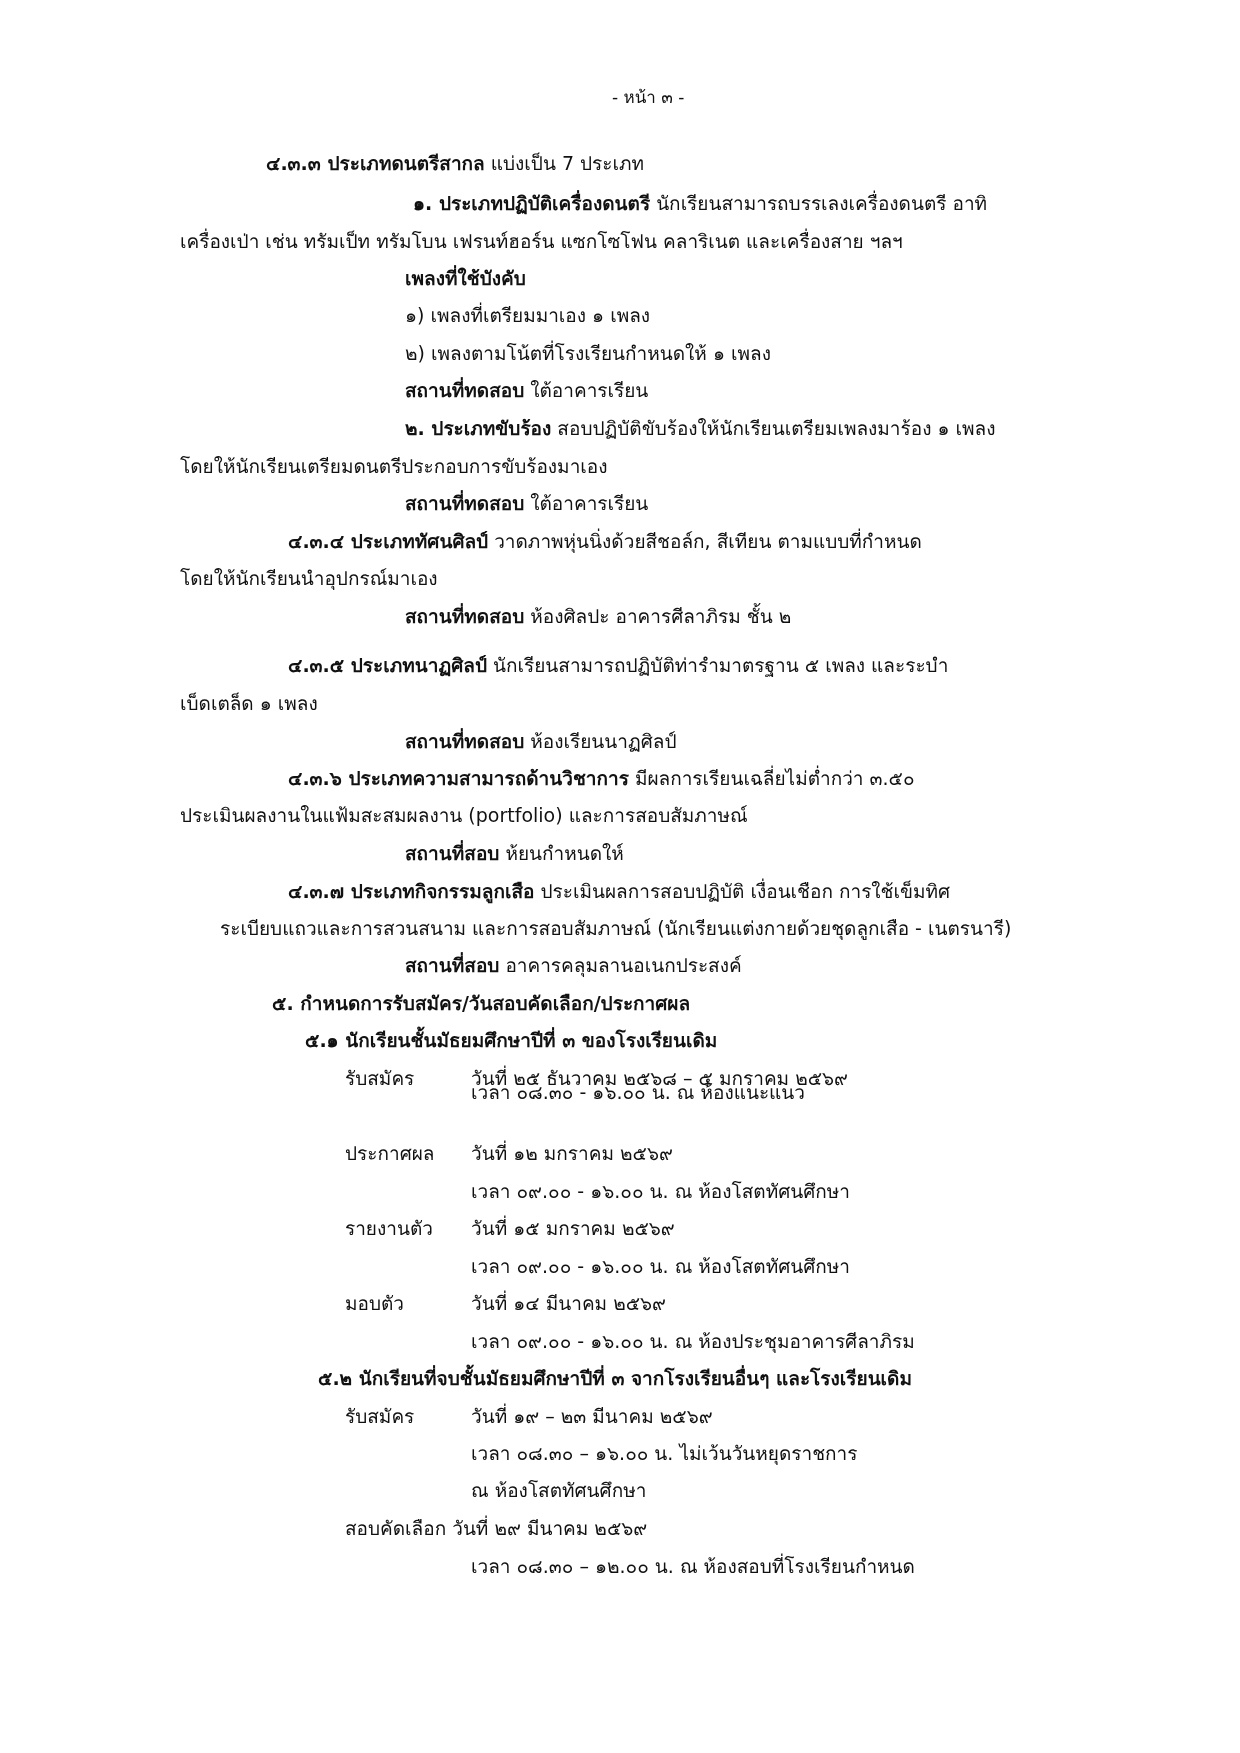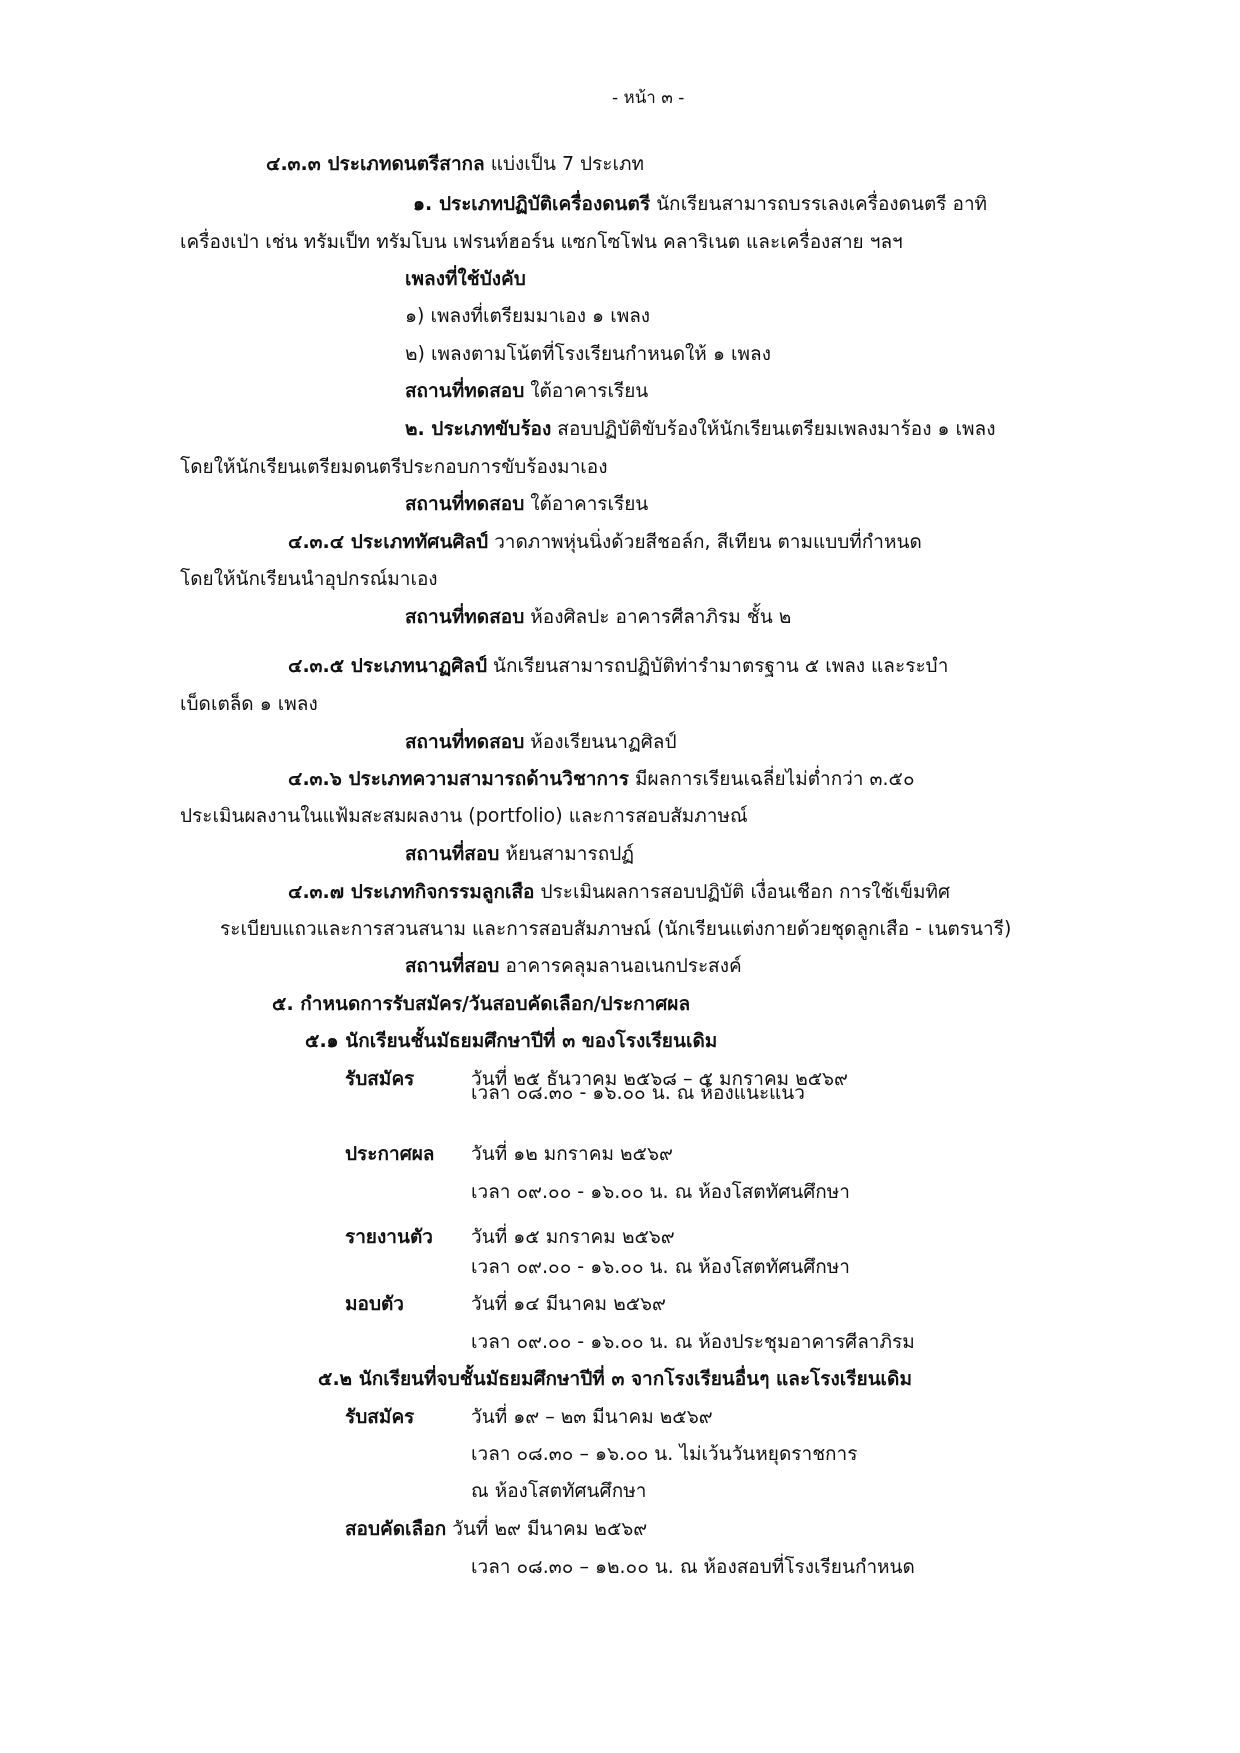--- a/index.html
+++ b/index.html
@@ -1,21 +1,21 @@
 <!DOCTYPE html>
 <html><head>
   <meta charset="utf-8">
   <style>
     html, body { margin: 0; padding: 0; background: #ffffff; }
     body { width: 1240px; height: 1753px; position: relative; overflow: hidden;
            font-family: "DejaVu Sans", "Liberation Sans", sans-serif; color: #111; }
     .line { position: absolute; white-space: nowrap; font-size: 19px; line-height: 26px; }
     .b { font-weight: bold; }
     .page-num { font-size: 17px; }
-    .label { display: inline-block; font-weight: bold; }
+    .label { display: inline-block; font-weight: normal; }
   </style>
 </head>
 <body>
 
 <div>
 
   <div class="line page-num" style="left:612px; top:84px;">- หน้า ๓ -</div>
 
   <div class="line" style="left:266px; top:150px;">
     <span class="b">๔.๓.๓ ประเภทดนตรีสากล</span><span> แบ่งเป็น 7 ประเภท</span>
@@ -52,21 +52,21 @@
   <div class="line" style="left:180px; top:690px;">เบ็ดเตล็ด  ๑ เพลง</div>
   <div class="line" style="left:405px; top:728px;">
     <span class="b">สถานที่ทดสอบ</span><span> ห้องเรียนนาฏศิลป์</span>
   </div>
 
   <div class="line" style="left:288px; top:765px;">
     <span class="b">๔.๓.๖ ประเภทความสามารถด้านวิชาการ</span><span> มีผลการเรียนเฉลี่ยไม่ต่ำกว่า ๓.๕๐</span>
   </div>
   <div class="line" style="left:180px; top:802px;">ประเมินผลงานในแฟ้มสะสมผลงาน (portfolio) และการสอบสัมภาษณ์</div>
   <div class="line" style="left:405px; top:840px;">
-    <span class="b">สถานที่สอบ</span><span> ห้ยนสามารถปฏ์</span>
+    <span class="b">สถานที่สอบ</span><span> ห้ยนกำหนดให์</span>
   </div>
 
   <div class="line" style="left:288px; top:878px;">
     <span class="b">๔.๓.๗ ประเภทกิจกรรมลูกเสือ</span><span> ประเมินผลการสอบปฏิบัติ เงื่อนเชือก การใช้เข็มทิศ</span>
   </div>
   <div class="line" style="left:180px; top:915px;margin-left:40px;">ระเบียบแถวและการสวนสนาม และการสอบสัมภาษณ์ (นักเรียนแต่งกายด้วยชุดลูกเสือ - เนตรนารี)</div>
   <div class="line" style="left:405px; top:952px;">
     <span class="b">สถานที่สอบ</span><span> อาคารคลุมลานอเนกประสงค์</span>
   </div>
 
@@ -76,21 +76,21 @@
   <div class="line" style="left:345px; top:1065px;">
     <span class="label" style="width:126px;">รับสมัคร</span><span>วันที่  ๒๕ ธันวาคม ๒๕๖๘ – ๕ มกราคม ๒๕๖๙</span>
   </div>
   <div class="line" style="left:471px; top:1079px;">เวลา ๐๘.๓๐ -  ๑๖.๐๐ น. ณ ห้องแนะแนว</div>
 
   <div class="line" style="left:345px; top:1140px;">
     <span class="label" style="width:126px;">ประกาศผล</span><span>วันที่  ๑๒ มกราคม ๒๕๖๙</span>
   </div>
   <div class="line" style="left:471px; top:1178px;">เวลา ๐๙.๐๐ -  ๑๖.๐๐ น. ณ ห้องโสตทัศนศึกษา</div>
 
-  <div class="line" style="left:345px; top:1215px;margin-top:8px;">
+  <div class="line" style="left:345px; top:1215px;">
     <span class="label" style="width:126px;">รายงานตัว</span><span>วันที่  ๑๕ มกราคม ๒๕๖๙</span>
   </div>
   <div class="line" style="left:471px; top:1253px;">เวลา ๐๙.๐๐ -  ๑๖.๐๐ น. ณ ห้องโสตทัศนศึกษา</div>
 
   <div class="line" style="left:345px; top:1290px;">
     <span class="label" style="width:126px;">มอบตัว</span><span>วันที่  ๑๔ มีนาคม ๒๕๖๙</span>
   </div>
   <div class="line" style="left:471px; top:1328px;">เวลา ๐๙.๐๐ - ๑๖.๐๐ น. ณ ห้องประชุมอาคารศีลาภิรม</div>
 
   <div class="line b" style="left:318px; top:1365px;">๕.๒ นักเรียนที่จบชั้นมัธยมศึกษาปีที่ ๓ จากโรงเรียนอื่นๆ และโรงเรียนเดิม</div>

